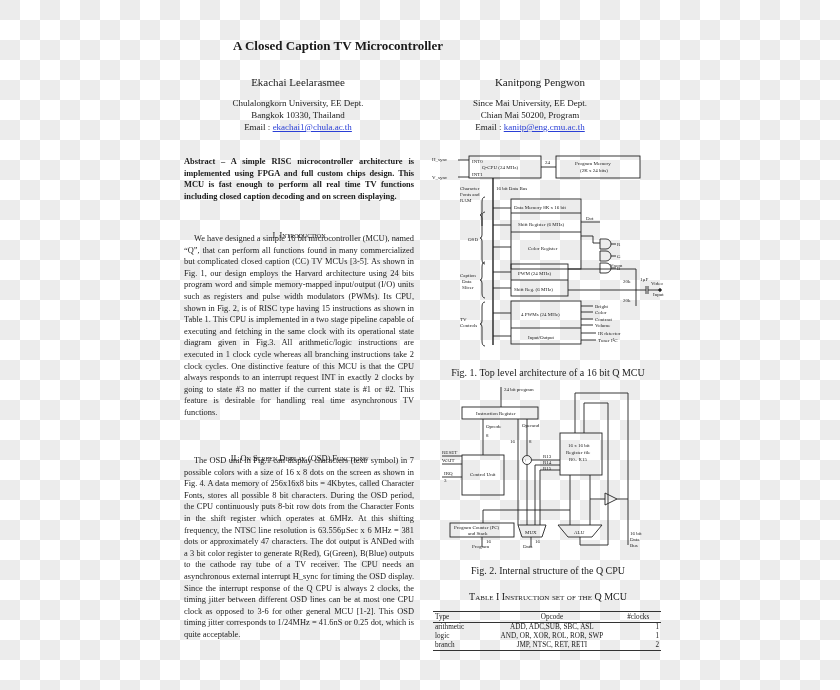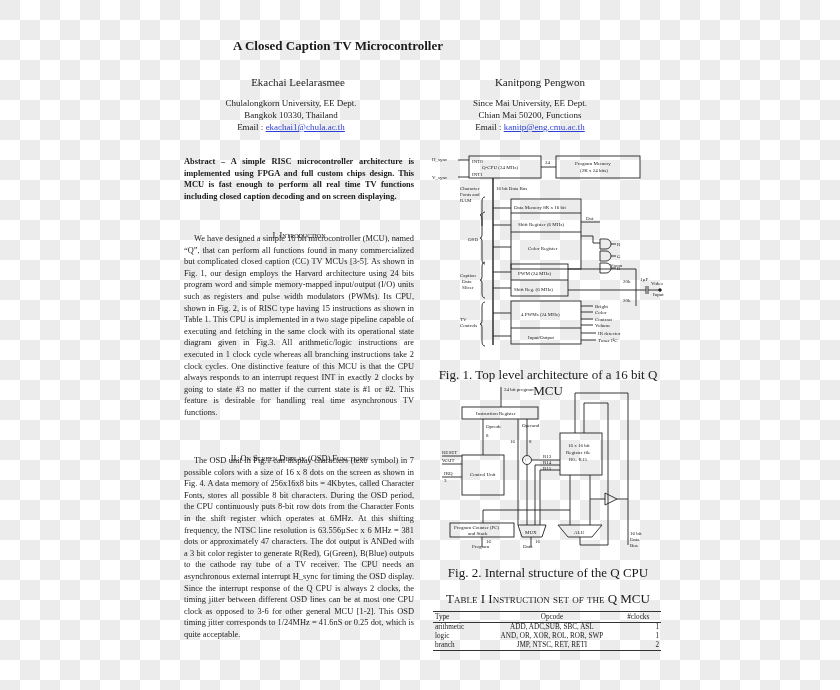--- a/index.html
+++ b/index.html
@@ -17,42 +17,42 @@
   .abs { position:absolute; }
   .title { left:0; width:676px; top:38px; text-align:center; font-weight:bold; font-size:13px; }
   .author { top:76px; text-align:center; font-size:11px; width:250px; }
   .affil { top:97px; text-align:center; font-size:9px; line-height:12px; width:250px; }
   .affil a { color:#2a3fd6; text-decoration:underline; }
   .col { left:184px; width:230px; font-size:8.4px; line-height:11.6px; text-align:justify; }
   .abstract { top:156px; font-weight:bold; }
   .heading { text-align:center; font-size:8.4px; font-variant:small-caps;margin-top:16px; }
   .para p { margin:0; text-indent:10px; }
   svg text { font-family:"Liberation Serif", serif; fill:#222; }
-  .caption { font-size:13px; text-align:center; width:230px; left:433px; }
+  .caption { font-size:10px; text-align:center; width:230px; left:433px; }
   table.instr { border-collapse:collapse; font-size:7.2px; width:228px; }
   table.instr th { font-weight:normal; border-top:1.5px solid #333; border-bottom:1px solid #333; padding:1px 2px; }
   table.instr td { padding:0 2px; line-height:9px; }
   table.instr tr:last-child td { border-bottom:1px solid #333; }
 </style>
 </head>
 <body>
 
 <div class="abs title">A Closed Caption TV Microcontroller</div>
 
 <div class="abs author" style="left:173px;">Ekachai Leelarasmee</div>
-<div class="abs affil" style="left:166px;">
+<div class="abs affil" style="left:173px;">
   <div>Chulalongkorn University, EE Dept.</div>
   <div>Bangkok 10330, Thailand</div>
   <div><span>Email :</span> <a>ekachai1@chula.ac.th</a></div>
 </div>
 
 <div class="abs author" style="left:415px;">Kanitpong Pengwon</div>
 <div class="abs affil" style="left:405px;">
   <div>Since Mai University, EE Dept.</div>
-  <div>Chian Mai 50200, Functions</div>
+  <div>Chian Mai 50200, Program</div>
   <div><span>Email :</span> <a>kanitp@eng.cmu.ac.th</a></div>
 </div>
 
 <div class="abs col abstract">Abstract – A simple RISC microcontroller architecture is implemented using FPGA and full custom chips design. This MCU is fast enough to perform all real time TV functions including closed caption decoding and on screen displaying.</div>
 
 <div class="abs col heading" style="top:214px;">I.  Introduction</div>
 <div class="abs col para" style="top:233px;">
   <p>We have designed a simple 16 bit microcontroller (MCU), named “Q”, that can perform all functions found in many commercialized but complicated closed caption (CC) TV MCUs [3-5]. As shown in Fig. 1, our design employs the Harvard architecture using 24 bits program word and simple memory-mapped input/output (I/O) units such as registers and pulse width modulators (PWMs). Its CPU, shown in Fig. 2, is of RISC type having 15 instructions as shown in Table 1. This CPU is implemented in a two stage pipeline capable of executing and fetching in the same clock with its operational state diagram given in Fig.3. All arithmetic/logic instructions are executed in 1 clock cycle whereas all branching instructions take 2 clock cycles. One distinctive feature of this MCU is that the CPU always responds to an interrupt request INT in exactly 2 clocks by going to state #3 no matter if the current state is #1 or #2.  This feature is desirable for handling real time asynchronous TV functions.</p>
 </div>
 

